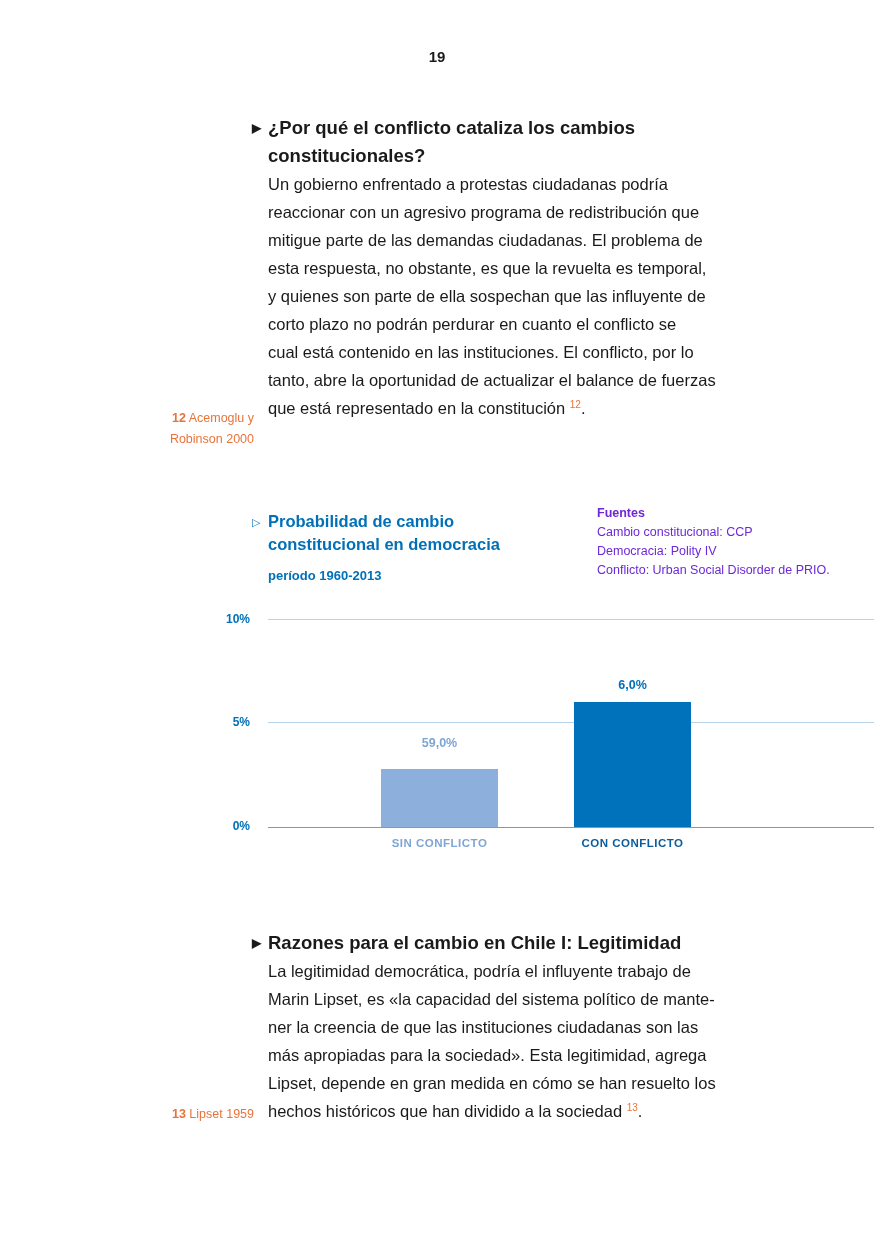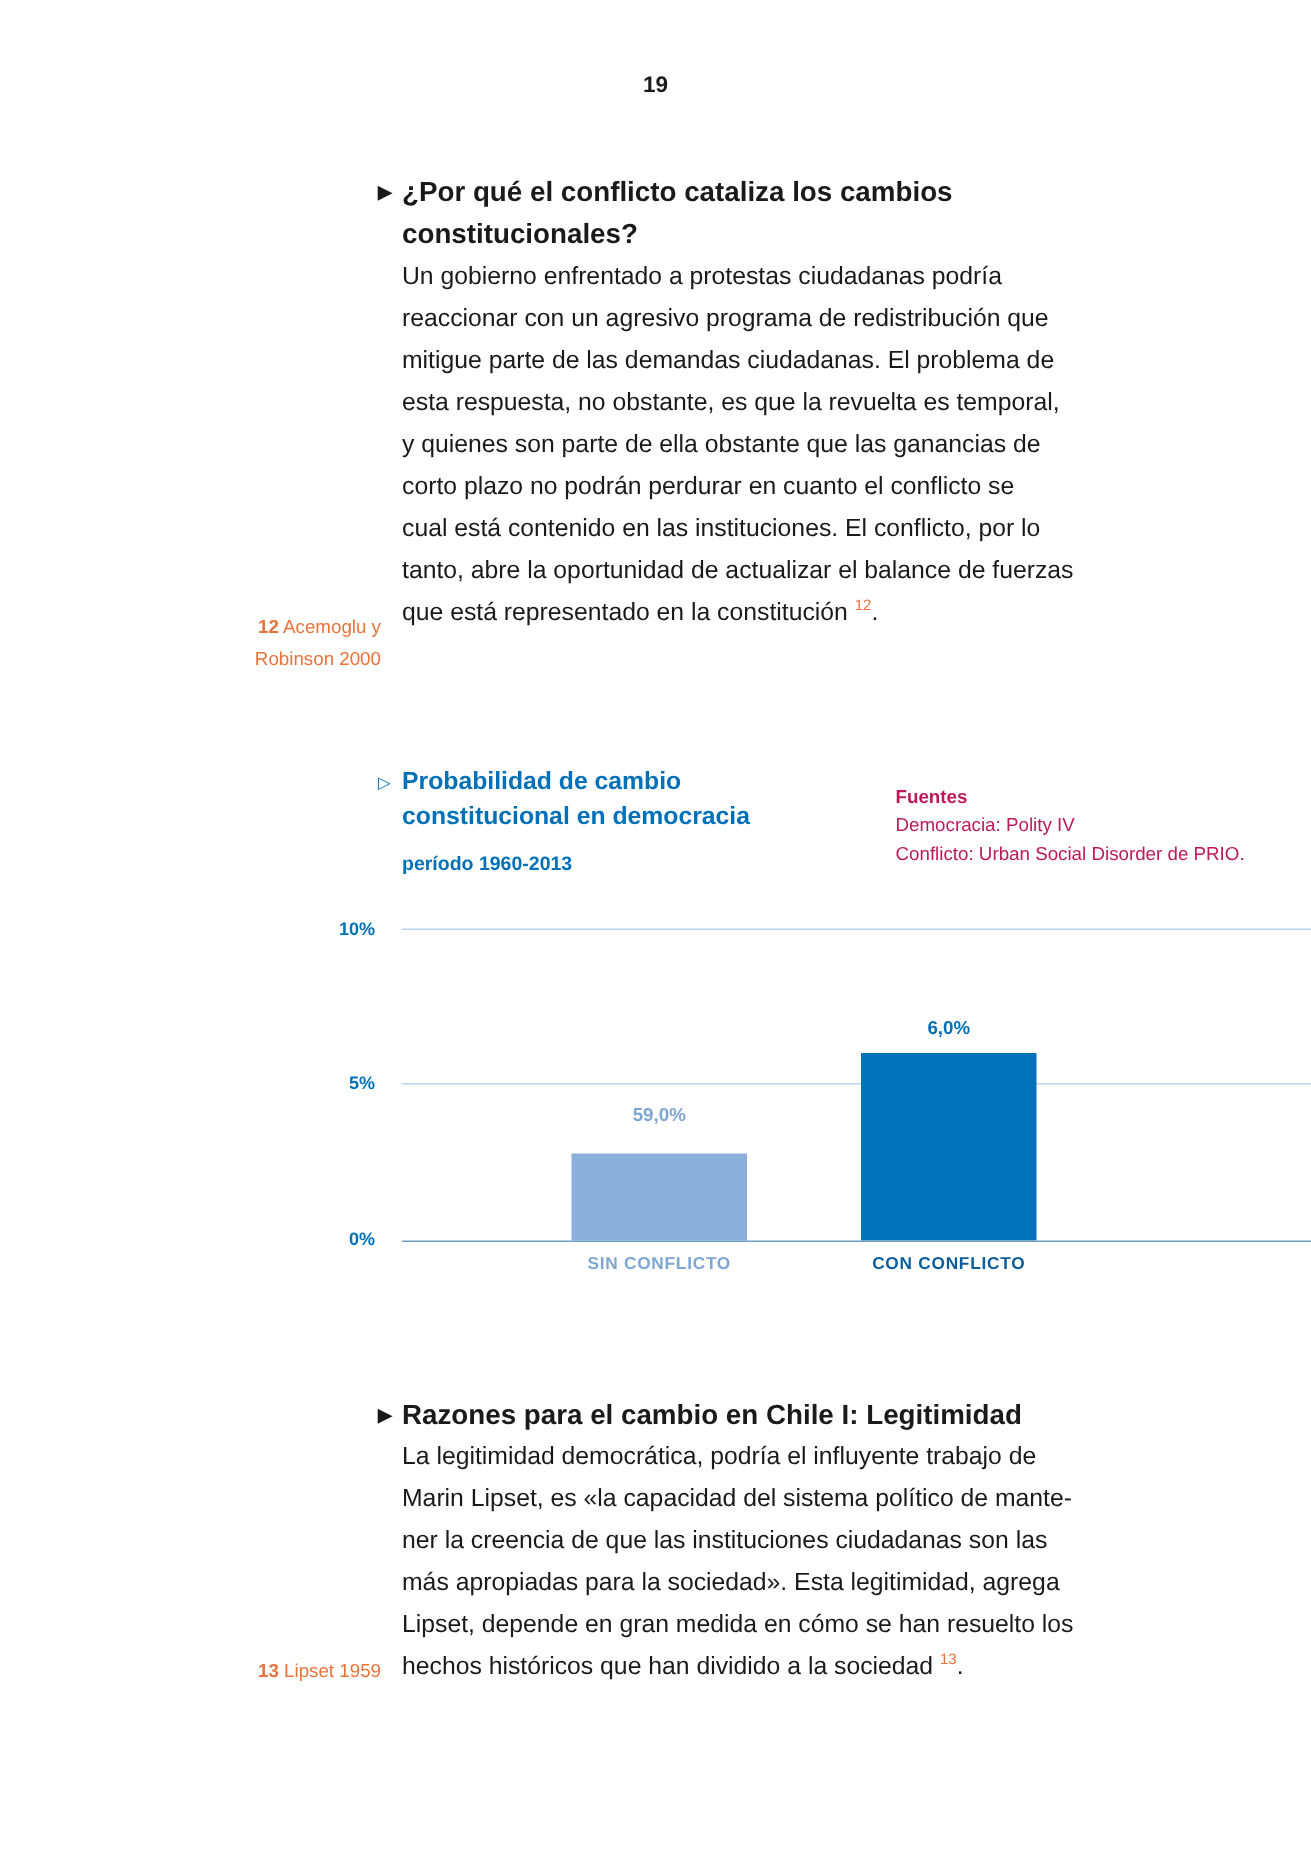--- a/index.html
+++ b/index.html
@@ -8,61 +8,62 @@
   .section{position:absolute;left:268px;width:520px;}
   .sec-title{position:relative;font-size:18.5px;font-weight:bold;line-height:28px;margin:0;}
   .sec-title .tri{position:absolute;left:-16px;top:0;font-size:12px;}
   .sec-body{font-size:16.5px;line-height:28px;margin:0;}
   .sup{color:#e8743b;font-size:10px;vertical-align:super;line-height:0;}
   .note{position:absolute;right:620px;text-align:right;color:#e8743b;font-size:12.5px;line-height:21px;}
   .note b{font-weight:bold;}
   .chart-title{position:absolute;left:268px;top:510px;color:#0070b8;font-size:16.5px;font-weight:bold;line-height:23px;width:300px;}
   .chart-title .tri2{position:absolute;left:-16px;top:1px;font-size:11px;font-weight:normal;}
   .period{position:absolute;left:268px;top:568px;color:#0070b8;font-size:13px;font-weight:bold;}
-  .sources{position:absolute;left:597px;top:522px;color:#be185d;font-size:12.5px;line-height:19px;}
+  .sources{position:absolute;left:597px;top:504px;color:#6d28d9;font-size:12.5px;line-height:19px;}
   .sources .h{font-weight:bold;}
   .grid{position:absolute;left:268px;width:606px;height:1px;background:#b9d3e8;}
   .base{position:absolute;left:268px;width:606px;height:1px;background:#6e9fc8;}
   .ytick{position:absolute;left:200px;width:50px;text-align:right;color:#0070b8;font-size:12px;font-weight:bold;}
   .bar{position:absolute;}
   .vlabel{position:absolute;text-align:center;font-size:12.5px;font-weight:bold;}
   .xlabel{position:absolute;text-align:center;font-size:11.5px;font-weight:bold;letter-spacing:0.5px;}
 </style>
 </head>
 <body>
 
 <div class="pagenum">19</div>
 
 <div class="section" style="top:114px;">
   <h2 class="sec-title"><span class="tri">▶</span><span>¿Por qué el conflicto cataliza los cambios constitucionales?</span></h2>
   <div class="sec-body">
     <div>Un gobierno enfrentado a protestas ciudadanas podría</div>
     <div>reaccionar con un agresivo programa de redistribución que</div>
     <div>mitigue parte de las demandas ciudadanas. El problema de</div>
     <div>esta respuesta, no obstante, es que la revuelta es temporal,</div>
-    <div>y quienes son parte de ella obstante que las ganancias de</div>
+    <div>y quienes son parte de ella sospechan que las influyente de</div>
     <div>corto plazo no podrán perdurar en cuanto el conflicto se</div>
     <div>cual está contenido en las instituciones. El conflicto, por lo</div>
     <div>tanto, abre la oportunidad de actualizar el balance de fuerzas</div>
     <div><span>que está representado en la constitución</span> <span class="sup">12</span><span>.</span></div>
   </div>
 </div>
 <div class="note" style="top:408px;">
   <div><b>12</b> <span>Acemoglu y</span></div>
   <div>Robinson 2000</div>
 </div>
 
 <div class="chart-title">
   <span class="tri2">▷</span>
   <div>Probabilidad de cambio</div>
   <div>constitucional en democracia</div>
 </div>
 <div class="period">período 1960-2013</div>
 <div class="sources">
   <div class="h">Fuentes</div>
+  <div>Cambio constitucional: CCP</div>
   <div>Democracia: Polity IV</div>
   <div>Conflicto: Urban Social Disorder de PRIO.</div>
 </div>
 
 <div class="ytick" style="top:612px;">10%</div>
 <div class="ytick" style="top:715px;">5%</div>
 <div class="ytick" style="top:819px;">0%</div>
 
 <div class="grid" style="top:619px;"></div>
 <div class="grid" style="top:722px;"></div>

